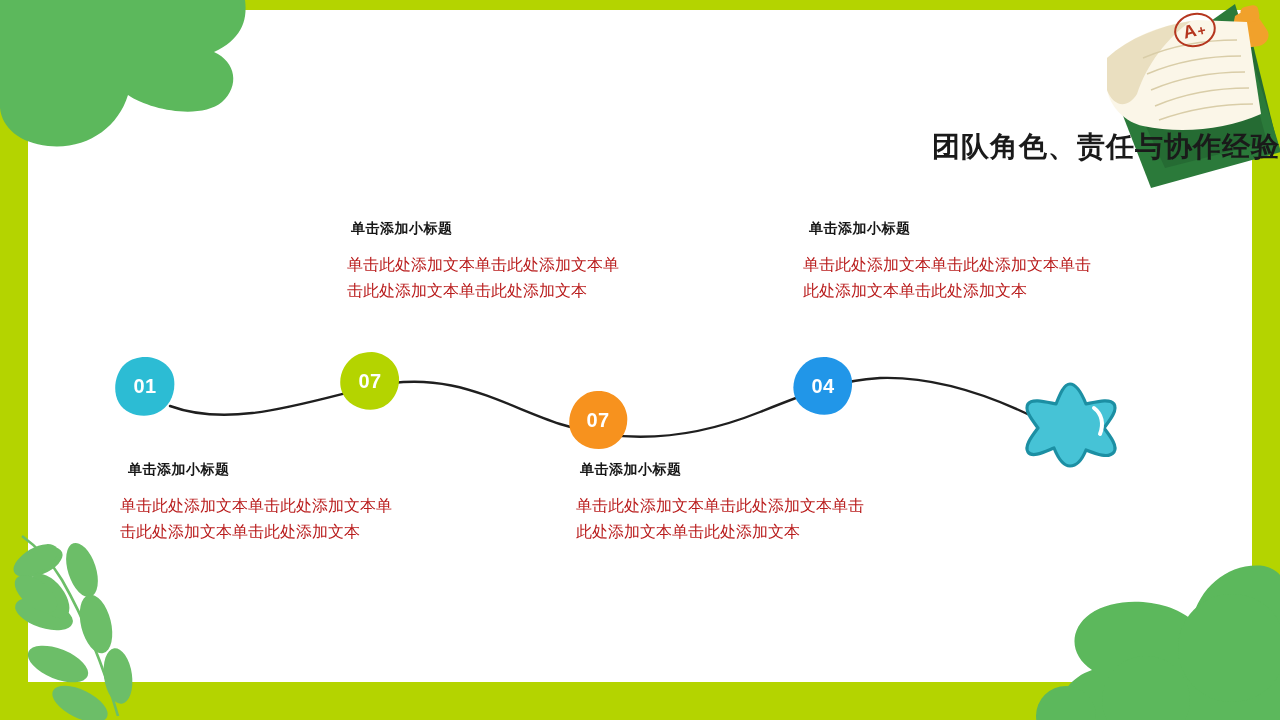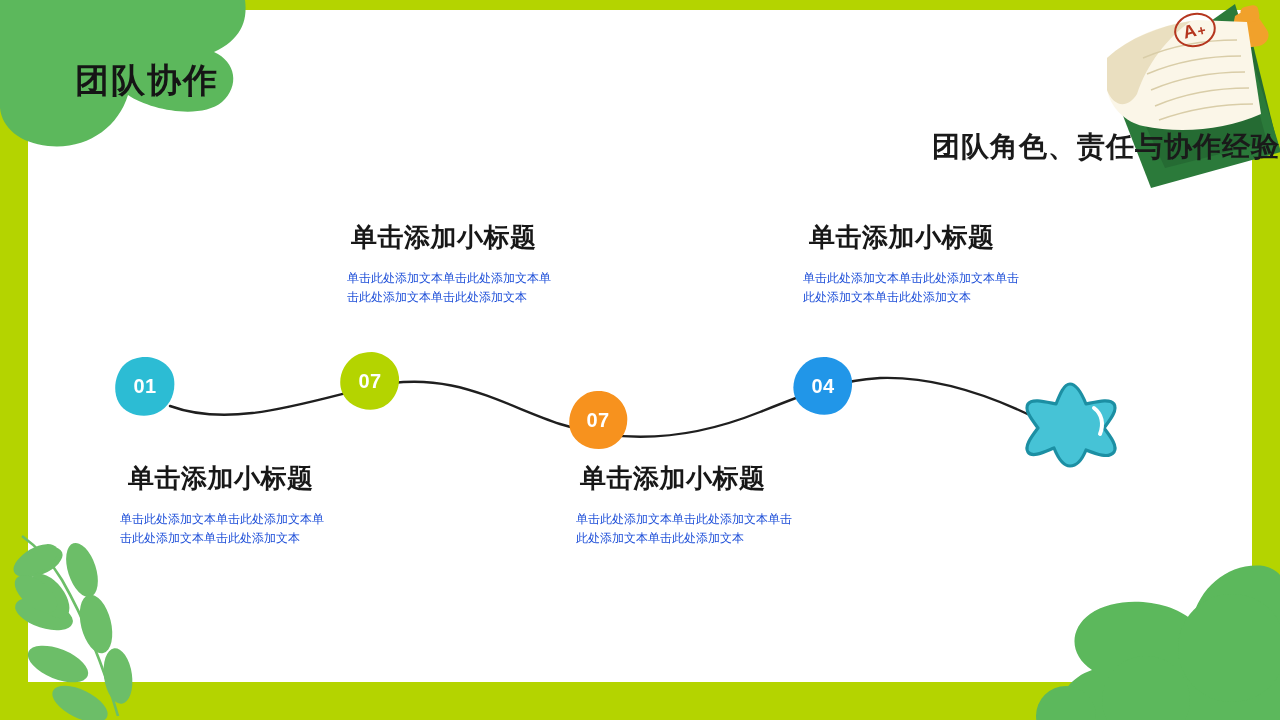--- a/index.html
+++ b/index.html
@@ -54,30 +54,30 @@
     text-align: right;
     font-size: 28px;
     font-weight: bold;
     color: #1a1a1a;
     letter-spacing: 1px;
   }
   .block {
     position: absolute;
   }
   .block .bh {
-    font-size: 26px;
+    font-size: 14px;
     font-weight: bold;
     color: #171717;
     letter-spacing: 0.5px;
     margin-bottom: 14px;
     white-space: nowrap;
   }
   .block .bp {
-    font-size: 12px;
-    color: #1d4ed8;
+    font-size: 16px;
+    color: #b91c1c;
     line-height: 1.62;
     white-space: pre-line;
   }
   
   #block-1 { left: 347px; top: 220px; }
   #block-1 .bh { margin-left: 4px; }
   #block-2 { left: 803px; top: 220px; }
   #block-2 .bh { margin-left: 6px; }
   #block-3 { left: 120px; top: 461px; }
   #block-3 .bh { margin-left: 8px; }
@@ -179,21 +179,20 @@
 
         <g transform="translate(110,28) rotate(-14)">
           <ellipse cx="0" cy="0" rx="20" ry="16" fill="none" stroke="#b5361f" stroke-width="2"></ellipse>
           <text x="-12" y="6" font-family="'Liberation Sans', sans-serif" font-size="18" font-weight="bold" fill="#b5361f">A</text>
           <text x="2" y="7" font-family="'Liberation Sans', sans-serif" font-size="14" font-weight="bold" fill="#b5361f">+</text>
         </g>
       </g>
     </svg>
   </div>
 
-  <div class="slide-title">团队协作</div>
 
   <div class="section-title">团队角色、责任与协作经验</div>
 
   <div class="timeline">
     <svg width="1280" height="720" viewBox="0 0 1280 720" xmlns="http://www.w3.org/2000/svg">
       <path d="M170,406 C230,428 300,404 370,387
                C450,368 500,404 560,424
                C630,447 700,436 760,412
                C810,392 840,380 880,378
                C940,376 1000,400 1040,420" stroke="#1f1f1f" stroke-width="2.4" fill="none" stroke-linecap="round"></path>

